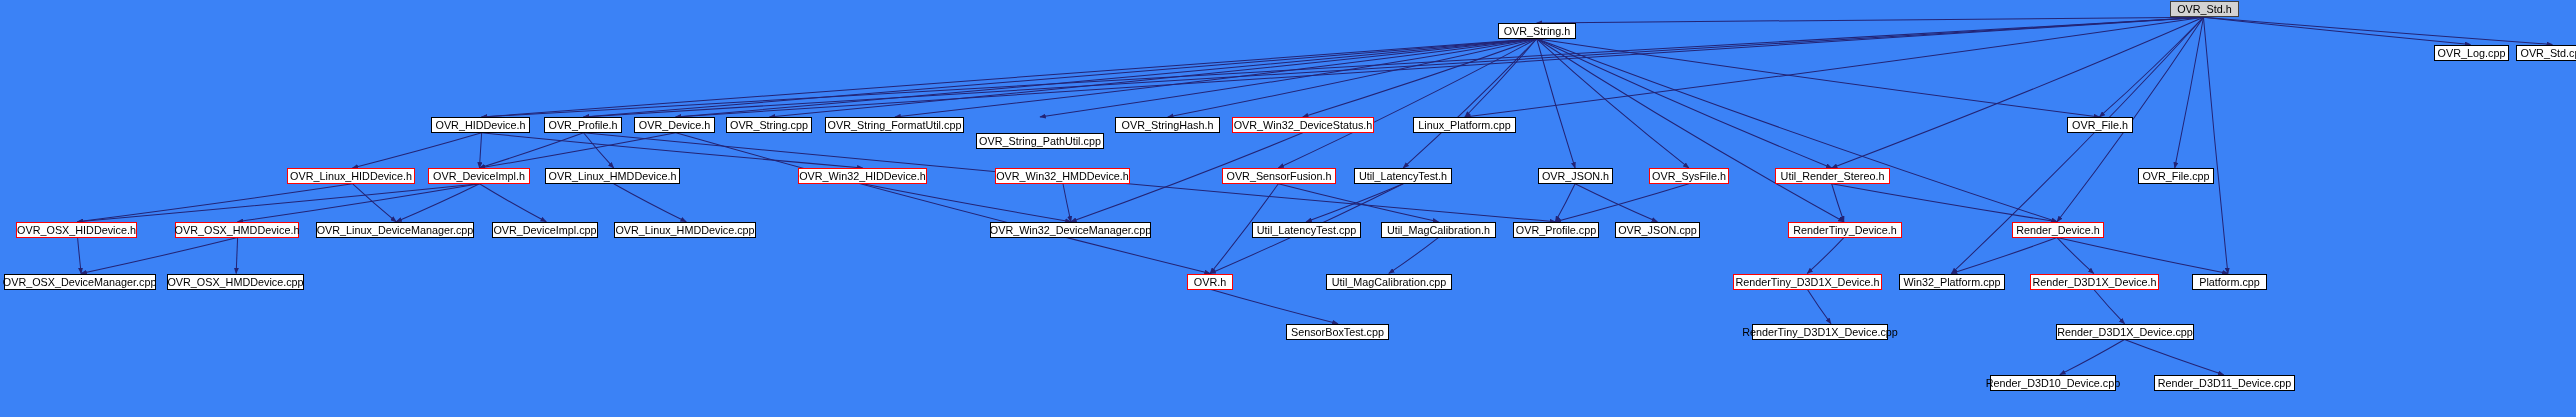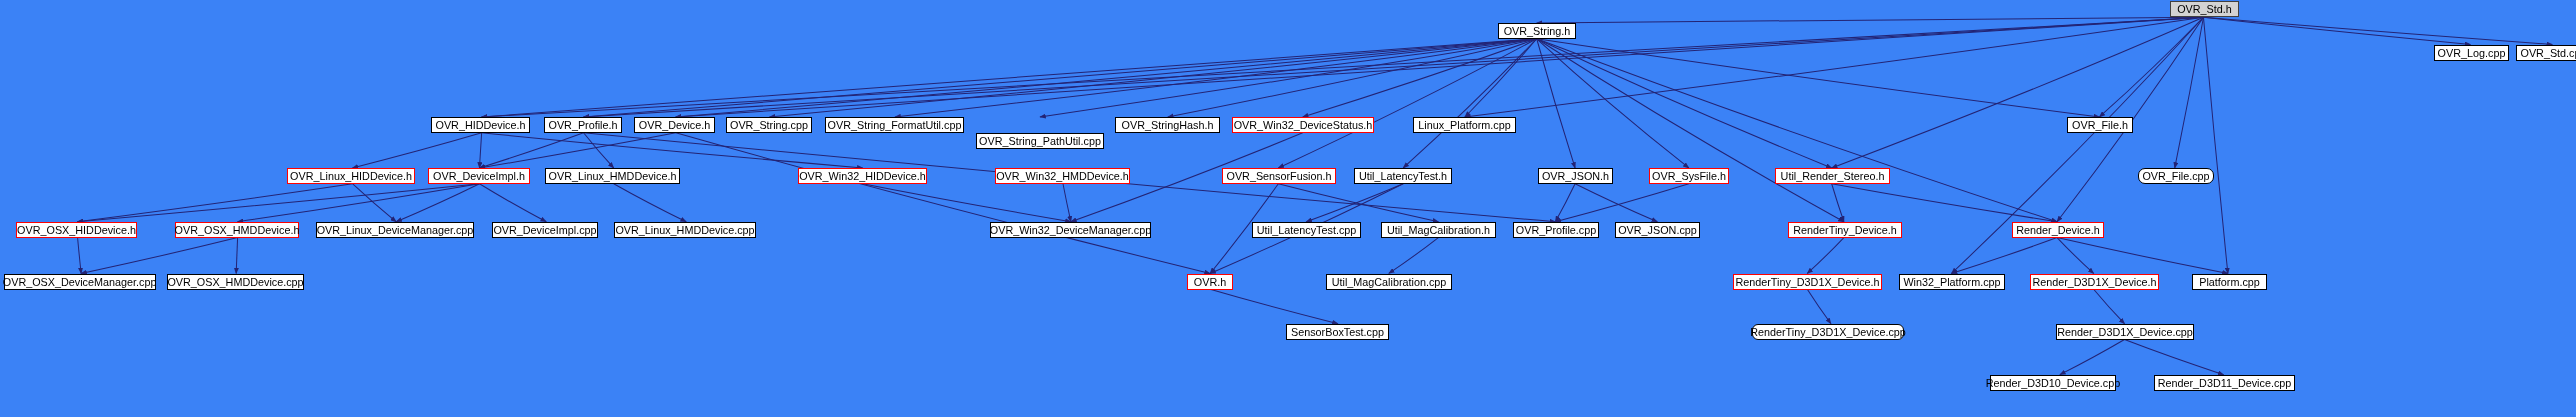--- a/index.html
+++ b/index.html
@@ -164,21 +164,21 @@
       </div>
       <div class="node black" style="left: 1538px; top: 168px; width: 75px;">
         <span>OVR_JSON.h</span>
       </div>
       <div class="node red" style="left: 1649px; top: 168px; width: 80px;">
         <span>OVR_SysFile.h</span>
       </div>
       <div class="node red" style="left: 1775px; top: 168px; width: 115px;">
         <span>Util_Render_Stereo.h</span>
       </div>
-      <div class="node black" style="left: 2138px; top: 168px; width: 76px; border-radius: 7px;">
+      <div class="node black" style="left: 2138px; top: 168px; width: 76px;">
         <span>OVR_File.cpp</span>
       </div>
       <div class="node red" style="left: 16px; top: 222px; width: 121px;">
         <span>OVR_OSX_HIDDevice.h</span>
       </div>
       <div class="node red" style="left: 175px; top: 222px; width: 124px;">
         <span>OVR_OSX_HMDDevice.h</span>
       </div>
       <div class="node black" style="left: 316px; top: 222px; width: 158px;">
         <span>OVR_Linux_DeviceManager.cpp</span>
@@ -230,21 +230,21 @@
       </div>
       <div class="node red" style="left: 2030px; top: 274px; width: 129px;">
         <span>Render_D3D1X_Device.h</span>
       </div>
       <div class="node black" style="left: 2192px; top: 274px; width: 75px;">
         <span>Platform.cpp</span>
       </div>
       <div class="node black" style="left: 1286px; top: 324px; width: 103px;">
         <span>SensorBoxTest.cpp</span>
       </div>
-      <div class="node black" style="left: 1752px; top: 324px; width: 152px; border-radius: 6px;">
+      <div class="node black" style="left: 1752px; top: 324px; width: 136px;">
         <span>RenderTiny_D3D1X_Device.cpp</span>
       </div>
       <div class="node black" style="left: 2056px; top: 324px; width: 138px;">
         <span>Render_D3D1X_Device.cpp</span>
       </div>
       <div class="node black" style="left: 1990px; top: 375px; width: 126px;">
         <span>Render_D3D10_Device.cpp</span>
       </div>
       <div class="node black" style="left: 2154px; top: 375px; width: 141px;">
         <span>Render_D3D11_Device.cpp</span>

